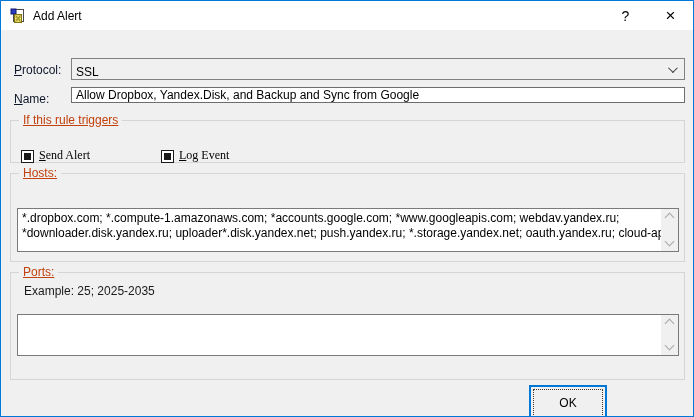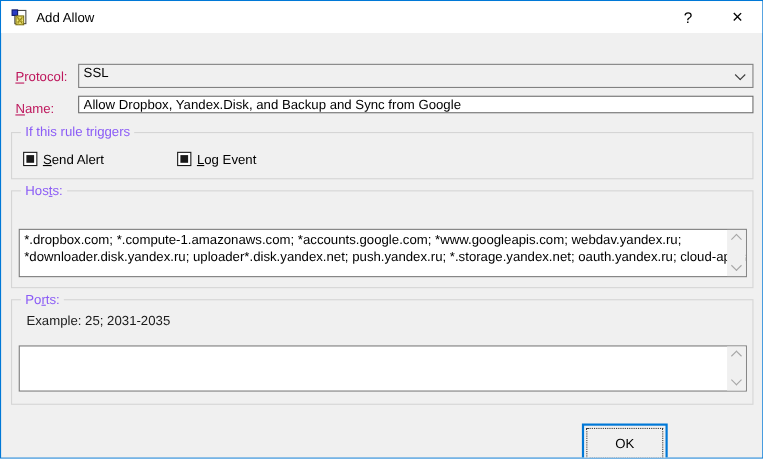--- a/index.html
+++ b/index.html
@@ -20,54 +20,54 @@
   .title-text { margin-left:7px; font-size:12px; color:#000; }
   .caption-btns { position:absolute; right:0; top:0; height:29px; display:flex; }
   .cap-btn {
     width:45px; height:29px; display:flex; align-items:center; justify-content:center;
     background:transparent; border:none; font-family:inherit; color:#000; cursor:default;
   }
   .cap-btn.help { font-size:14px; }
   .cap-btn.close { font-size:17px; font-weight:400; }
 
   
-  .lbl { position:absolute; color:#be185d; }
+  .lbl { position:absolute; color:#0f172a; }
   .mnemo { text-decoration:underline; }
 
   .combo {
     position:absolute; left:70px; top:57px; width:614px; height:22px;
     background:#f0f0f0; border:1px solid #818181;
-    display:flex; align-items:flex-start; padding-left:4px;
+    display:flex; align-items:flex-end; padding-left:4px;
   }
   .combo .chev {
     position:absolute; right:9px; top:7px; width:7px; height:7px;
     border-right:1px solid #3c3c3c; border-bottom:1px solid #3c3c3c;
     transform:rotate(45deg) translateY(-2px);
   }
 
   .text-input {
     position:absolute; left:70px; top:86px; width:614px; height:16px;
     background:#fff; border:1px solid #6d6d6d; padding:0 4px;
     font-family:inherit; font-size:12px; color:#000;
   }
 
   
   .groupbox {
     position:absolute; left:9px; width:675px;
     border:1px solid #d5d5d5; background:transparent;
   }
   .groupbox > .legend {
     position:absolute; top:-8px; left:8px; background:#f0f0f0; padding:0 4px;
-    color:#8b5cf6; white-space:nowrap;
+    color:#c2410c; white-space:nowrap;text-decoration:underline;
   }
   .gb-triggers { top:119px; height:43px; }
   .gb-hosts    { top:172px; height:89px; }
-  .gb-ports    { top:271px; height:96px; }
+  .gb-ports    { top:271px; height:108px; }
 
-  .cb-item { position:absolute; top:17px; display:flex; align-items:flex-start; cursor:default; }
+  .cb-item { position:absolute; top:27px; display:flex; align-items:flex-end; cursor:default;font-family:Liberation Serif, serif; }
   .cb-box {
     width:13px; height:13px; background:#fff; border:1px solid #1a1a1a;
     margin-right:5px; position:relative; flex:0 0 auto;
   }
   .cb-box.checked::after {
     content:""; position:absolute; left:2px; top:2px; width:7px; height:7px; background:#1a1a1a;
   }
   .cb-item.disabled .cb-box { border-color:#bdbdbd; }
   .cb-item.disabled .cb-text { color:#9d9d9d; }
 
@@ -115,21 +115,21 @@
 <div class="dialog">
 
   <div class="titlebar">
     <svg class="app-icon" viewBox="0 0 16 16">
       <rect x="3.5" y="1.5" width="10" height="12" fill="#ffffff" stroke="#4a4a4a"></rect>
       <rect x="1" y="1" width="5" height="5" fill="#2b3cc4" stroke="#101a6e" stroke-width="1"></rect>
       <rect x="4.5" y="6.5" width="7" height="8" fill="#f2e87c" stroke="#7c6f12"></rect>
       <path d="M4.5 9.2 L11.5 9.2 M4.5 11.8 L11.5 11.8 M7 6.5 L7 14.5 M9.4 6.5 L9.4 14.5" stroke="#b3a52e" stroke-width="0.8" fill="none"></path>
       <path d="M5.5 7.5 L10.5 13.5 M10.5 7.5 L5.5 13.5" stroke="#8c7d16" stroke-width="0.8"></path>
     </svg>
-    <span class="title-text">Add Allow</span>
+    <span class="title-text">Add Alert</span>
     <div class="caption-btns">
       <button class="cap-btn help">?</button>
       <button class="cap-btn close">×</button>
     </div>
   </div>
 
   <span class="lbl" style="left:13px; top:62px;"><span></span><span class="mnemo">P</span><span>rotocol:</span></span>
   <div class="combo">
     <span>SSL</span>
     <span class="chev"></span>
@@ -158,21 +158,21 @@
     <textarea class="box-textarea ta-hosts" wrap="off" spellcheck="false" style="">*.dropbox.com; *.compute-1.amazonaws.com; *accounts.google.com; *www.googleapis.com; webdav.yandex.ru;
 *downloader.disk.yandex.ru; uploader*.disk.yandex.net; push.yandex.ru; *.storage.yandex.net; oauth.yandex.ru; cloud-api.yandex.net</textarea>
     <div class="scrollbar sb-hosts">
       <span class="sb-arrow sb-up"></span>
       <span class="sb-arrow sb-down"></span>
     </div>
   </div>
 
   <div class="groupbox gb-ports">
     <span class="legend"><span>Po</span><span class="mnemo">r</span><span>ts:</span></span>
-    <span class="example">Example: 25; 2031-2035</span>
+    <span class="example">Example: 25; 2025-2035</span>
     <textarea class="box-textarea ta-ports" wrap="off" spellcheck="false" style=""></textarea>
     <div class="scrollbar sb-ports">
       <span class="sb-arrow sb-up"></span>
       <span class="sb-arrow sb-down"></span>
     </div>
   </div>
 
   <button class="btn btn-ok">OK</button>
   <button class="btn btn-cancel">Cancel</button>
 

